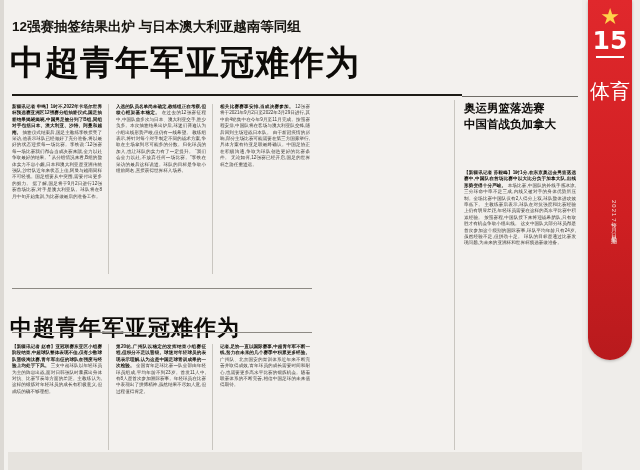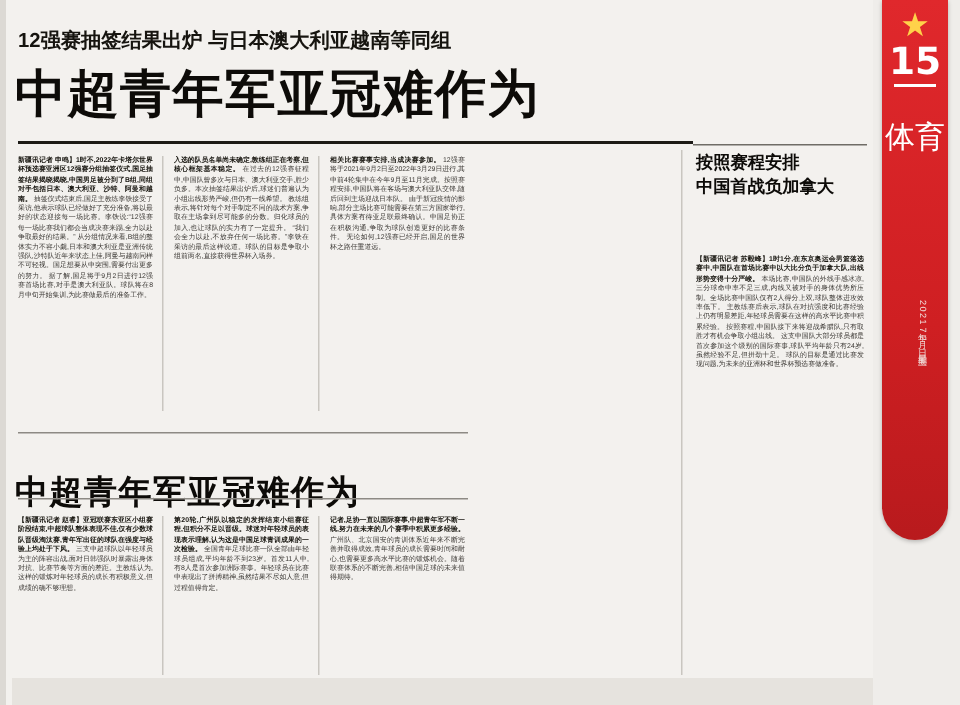--- a/index.html
+++ b/index.html
@@ -233,21 +233,21 @@
     <div class="vline" style="left:208px;top:344px;height:106px;"></div>
 
     <div class="col" style="left:216px;top:344px;width:90px;height:106px;">
       <span class="lead">记者,足协一直以国际赛事,中超青年军不断一线,努力在未来的几个赛季中积累更多经验。</span>
       <span>广州队、北京国安的青训体系近年来不断完善并取得成效,青年球员的成长需要时间和耐心,也需要更多高水平比赛的锻炼机会。随着联赛体系的不断完善,相信中国足球的未来值得期待。</span>
     </div>
 
     <div class="vline" style="left:450px;top:100px;height:350px;"></div>
 
     <div class="right-rule"></div>
-    <div class="right-col-head" style="white-space:pre-line;">按照赛程安排
+    <div class="right-col-head" style="white-space:pre-line;">奥运男篮落选赛
 中国首战负加拿大</div>
     <div class="col" style="left:460px;top:170px;width:112px;height:278px;">
       <span class="lead">【新疆讯记者 苏毅峰】1时1分,在东京奥运会男篮落选赛中,中国队在首场比赛中以大比分负于加拿大队,出线形势变得十分严峻。</span>
       <span>本场比赛,中国队的外线手感冰凉,三分球命中率不足三成,内线又被对手的身体优势所压制。全场比赛中国队仅有2人得分上双,球队整体进攻效率低下。
 主教练赛后表示,球队在对抗强度和比赛经验上仍有明显差距,年轻球员需要在这样的高水平比赛中积累经验。
 按照赛程,中国队接下来将迎战希腊队,只有取胜才有机会争取小组出线。
 这支中国队大部分球员都是首次参加这个级别的国际赛事,球队平均年龄只有24岁,虽然经验不足,但拼劲十足。
 球队的目标是通过比赛发现问题,为未来的亚洲杯和世界杯预选赛做准备。</span>
     </div>
 

